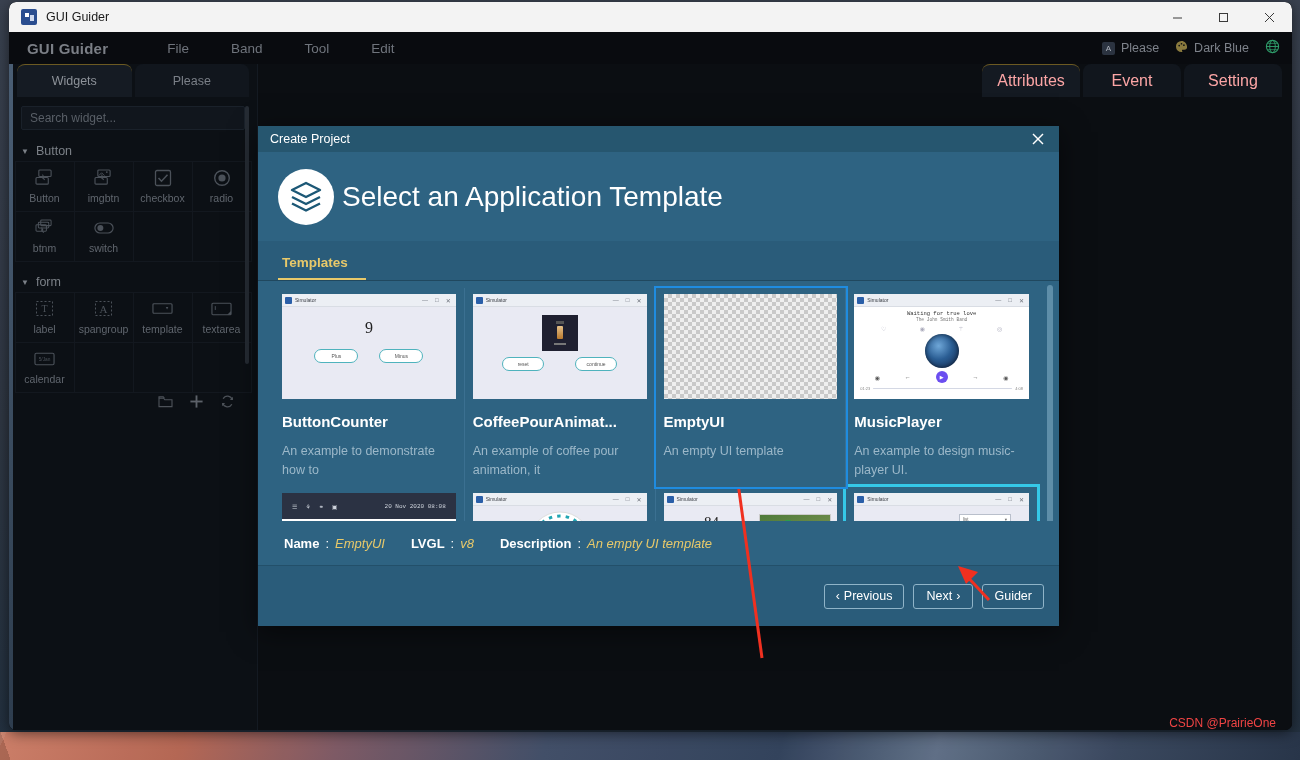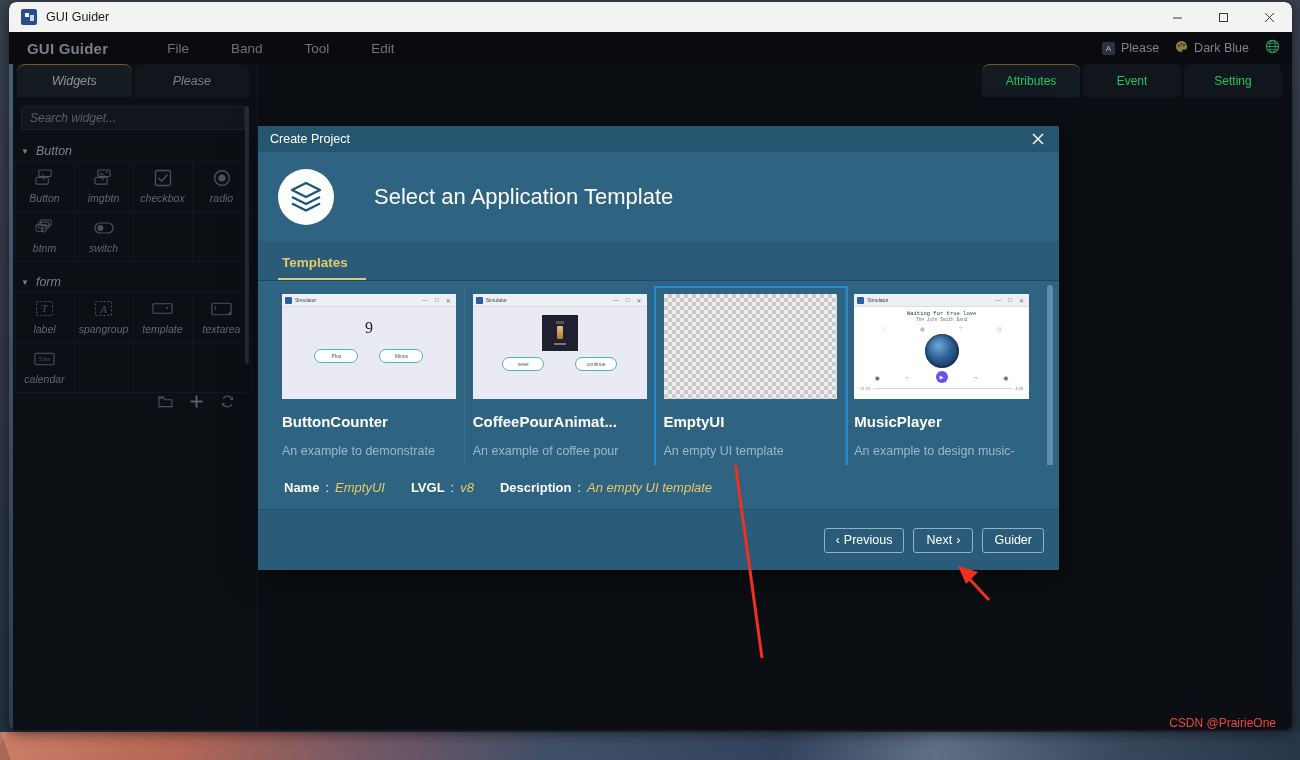--- a/index.html
+++ b/index.html
@@ -77,21 +77,21 @@
     display: inline-flex; align-items: center; justify-content: center;
     font-size: 8px; color: #aeb4bd;
   }
 
   
   #app-body { position: absolute; left: 0; right: 0; top: 62px; bottom: 0; background: #0b0e12; }
 
   
   #left-panel {
     position: absolute; left: 0; top: 0; width: 249px; bottom: 0;
-    background: #0c1015; border-right: 1px solid #141a22; font-style: italic;
+    background: #0c1015; border-right: 1px solid #141a22;
   }
   #left-edge {
     position: absolute; left: 0; top: 0; width: 4px; bottom: 0;
     background: linear-gradient(180deg,#4a5e74,#2e3d4e);
   }
   .lp-tabs { display: flex; height: 33px; padding: 0 8px; gap: 3px; }
   .lp-tab {
     flex: 1; display: flex; align-items: center; justify-content: center;
     font-size: 12.5px; color: #7a7f87; background: #11161d;
     border-radius: 8px 8px 0 0;
@@ -126,50 +126,50 @@
     background: #262c34; border-radius: 2px;
   }
 
   
   #right-tabs {
     position: absolute; right: 0; top: 0; width: 310px; height: 33px;
     display: flex; gap: 3px; padding-right: 10px;
   }
   .rt-tab {
     flex: 1; display: flex; align-items: center; justify-content: center;
-    font-size: 12px; color: #22c55e; background: #11161d; border-radius: 8px 8px 0 0;
+    font-size: 16px; color: #fca5a5; background: #11161d; border-radius: 8px 8px 0 0;
   }
   .rt-tab.active { border-top: 1.5px solid #6c5a22; background: #141a22; }
 
   
   #canvas-area { position: absolute; left: 249px; right: 0; top: 33px; bottom: 0; background: #0b0e12; }
 
   
   #dialog {
-    position: absolute; left: 249px; top: 62px; width: 801px; height: 444px;
+    position: absolute; left: 249px; top: 62px; width: 801px; height: 500px;
     background: #2e6382; box-shadow: 0 6px 26px rgba(0,0,0,.5);
   }
   #dlg-title {
     height: 26px; background: #26566f; display: flex; align-items: center;
     padding-left: 12px; position: relative;
   }
   #dlg-title-text { font-size: 12.5px; color: #ffffff; }
   #dlg-close {
     position: absolute; right: 0; top: 0; width: 42px; height: 26px;
     display: flex; align-items: center; justify-content: center;
     color: #fff; font-size: 14px;
   }
   #dlg-head {
     height: 89px; background: #2e6382; display: flex; align-items: center; padding-left: 20px;
   }
   #dlg-logo {
     width: 56px; height: 56px; border-radius: 50%; background: #ffffff;
     display: flex; align-items: center; justify-content: center; flex: none;
   }
-  #dlg-head-title { font-size: 22px; color: #ffffff; margin-left: 40px; }
+  #dlg-head-title { font-size: 28px; color: #ffffff; margin-left: 8px; }
   #dlg-tabs {
     height: 40px; background: #2a5c7a; display: flex; align-items: flex-end;
     padding-left: 20px; border-bottom: 1px solid #20485f;
   }
   #dlg-tab-templates {
     font-size: 13.5px; font-weight: bold; color: #e8c96a;
     padding: 0 18px 8px 4px; border-bottom: 2px solid #e8c96a;
   }
   #dlg-content {
     position: absolute; left: 0; right: 0; top: 155px; bottom: 105px;

